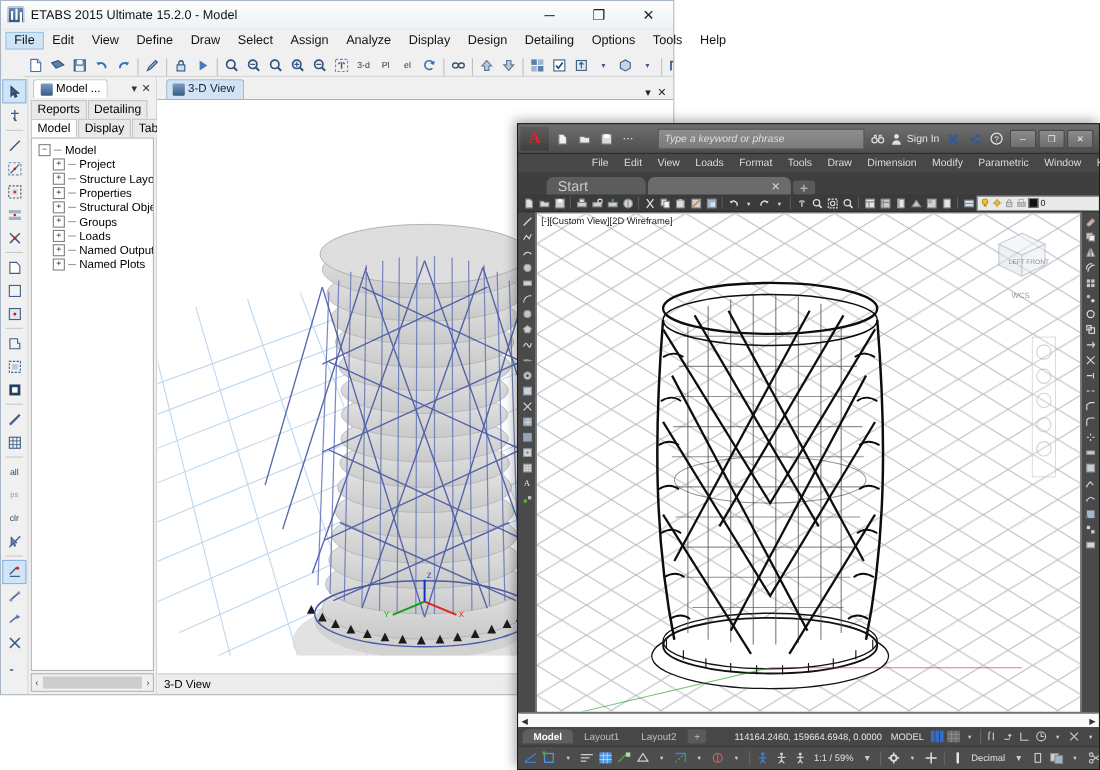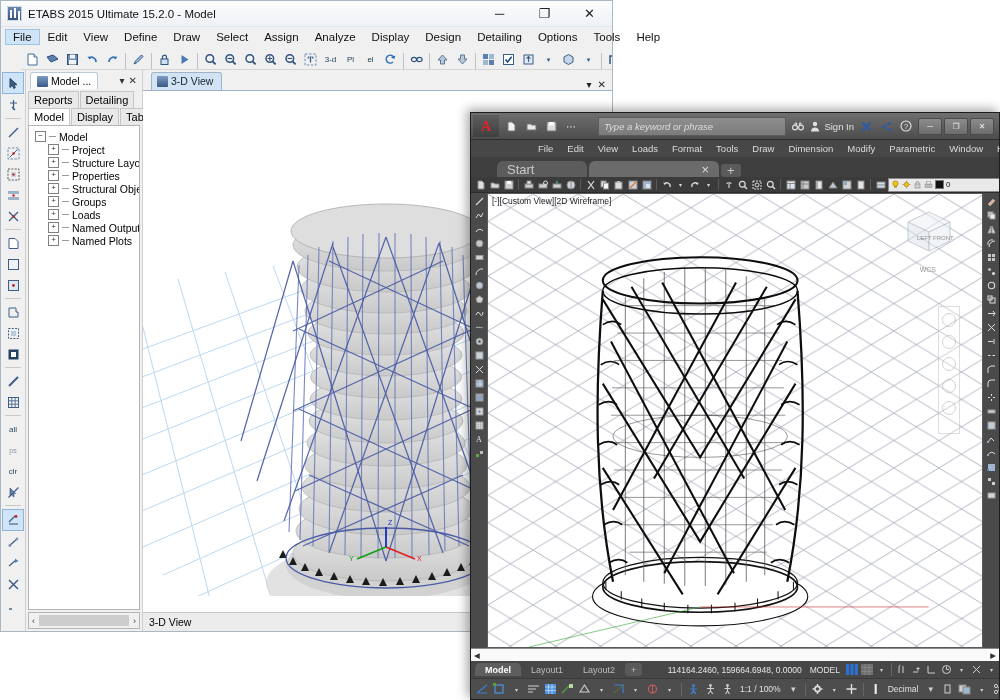--- a/index.html
+++ b/index.html
@@ -1485,21 +1485,21 @@
           <circle cx="6.5" cy="2.5" r="1.4" fill="#cfcfcf"></circle>
           <path d="M6.5 4v4M3 5.5h7M4 11 L6.5 8M9 11 L6.5 8" stroke="#cfcfcf" stroke-width="1.1" fill="none"></path>
         </svg>
       </span>
     <span class="sbi">
       <svg width="13" height="12" viewBox="0 0 13 12">
           <circle cx="6.5" cy="2.5" r="1.4" fill="#cfcfcf"></circle>
           <path d="M6.5 4v4M3.5 5.5h6M4.5 11 L6.5 8M8.5 11 L6.5 8" stroke="#cfcfcf" stroke-width="1.1" fill="none"></path>
         </svg>
       </span>
-    <span class="sbtxt">1:1 / 100%</span>
+    <span class="sbtxt">1:1 / 59%</span>
     <span class="sbi">▾</span>
     <span class="sbsep"></span>
     <span class="sbi">
       <svg width="13" height="12" viewBox="0 0 13 12">
           <circle cx="6.5" cy="6" r="2.6" fill="none" stroke="#dedede" stroke-width="1.6"></circle>
           <path d="M6.5 1v2M6.5 9v2M1.5 6h2M9.5 6h2" stroke="#dedede" stroke-width="1.4"></path>
         </svg>
       </span>
     <span class="sbi">
         <span style="font-size:6px;">▾</span>

